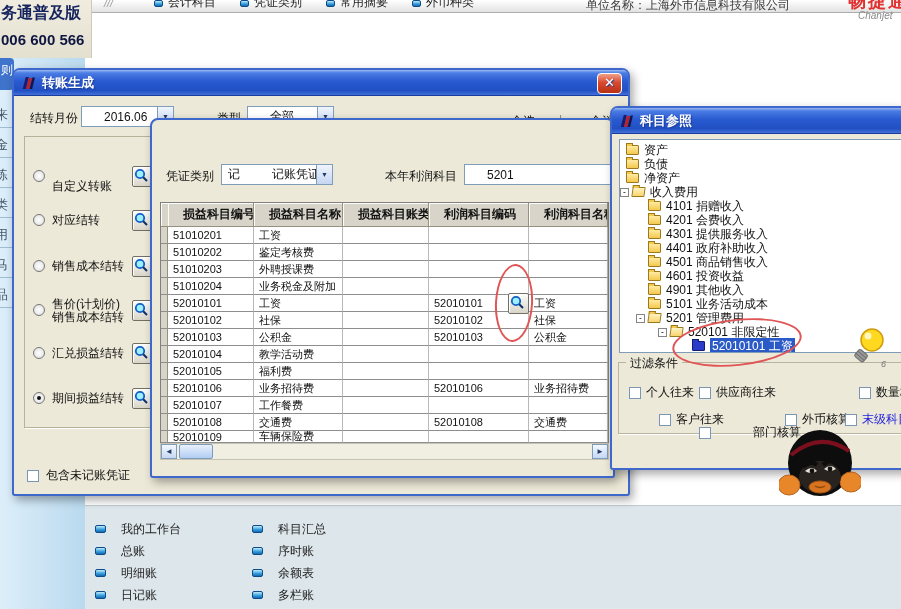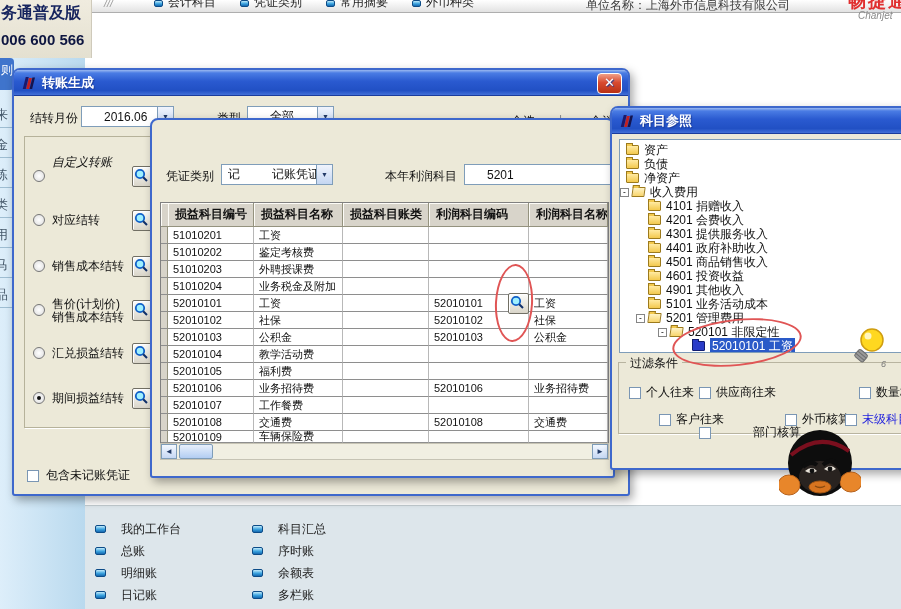--- a/index.html
+++ b/index.html
@@ -70,21 +70,21 @@
 
   
   #dlg-period{left:150px;top:118px;width:465px;height:360px;z-index:20;}
   #p-table{position:absolute;left:8px;top:82px;width:449px;background:#fff;border:1px solid #808080;}
   .trow{display:grid;grid-template-columns:7px 86px 89px 86px 100px 1fr;}
   .trow.head{height:24px;}
   .trow.body{height:17px;}
   .trow.partial{height:12px;overflow:hidden;}
   .hc{background:#d8d4ca;border-right:1px solid #94927e;border-bottom:1px solid #94927e;
       box-shadow:inset 1px 1px 0 #fdfcf7;font-weight:bold;font-size:12px;display:flex;
-      align-items:center;padding-left:7px;white-space:nowrap;overflow:hidden;}
+      align-items:center;padding-left:15px;white-space:nowrap;overflow:hidden;}
   .bc{border-right:1px solid #b8b8b8;border-bottom:1px solid #8e8e8e;font-size:11px;
       display:flex;align-items:center;padding-left:5px;white-space:nowrap;overflow:hidden;}
   .sel-col{background:#d8d4ca;border-right:1px solid #94927e;}
   #p-hscroll{position:absolute;left:8px;top:323px;width:449px;height:17px;background:#f1efe2;
              border:1px solid #c6c3b4;display:flex;align-items:center;}
   .sarw{width:16px;height:15px;background:linear-gradient(#f4f8ff,#c6d8f4);border:1px solid #7f9db9;
         font-size:8px;line-height:13px;text-align:center;color:#223a66;flex:none;}
   #p-thumb{width:34px;height:15px;margin-left:2px;background:linear-gradient(#e8f0fc,#b2cdf2);
            border:1px solid #7f9db9;border-radius:2px;}
 
@@ -228,21 +228,21 @@
     <div class="combo" style="left:233px;top:36px;width:87px;">
       <span class="val">全部</span>
       <span class="cbtn">▼</span>
     </div>
     <span class="lbl" style="left:497px;top:43px;">全选</span>
     <span class="lbl" style="left:545px;top:43px;color:#888;">|</span>
     <span class="lbl" style="left:576px;top:43px;">全消</span>
     <div id="t-groupbox"></div>
     <div id="t-options">
         <span class="radio" style="left: 19px; top: 100px;"></span>
-        <span class="opt-label" style="top: 84px; font-style: italic;">自定义转账</span>
+        <span class="opt-label" style="top: 108px;">自定义转账</span>
         <span class="magbtn" style="left: 118px; top: 96px;"><svg width="17" height="17" viewBox="0 0 17 17">
             <circle cx="7" cy="7" r="4.2" fill="#9ff0ff" stroke="#1060c8" stroke-width="1.8"></circle>
             <line x1="10.2" y1="10.2" x2="14" y2="14" stroke="#10306a" stroke-width="2"></line>
           </svg></span>
         <span class="radio" style="left: 19px; top: 144px;"></span>
         <span class="opt-label" style="top: 142px;">对应结转</span>
         <span class="magbtn" style="left: 118px; top: 140px;"><svg width="17" height="17" viewBox="0 0 17 17">
             <circle cx="7" cy="7" r="4.2" fill="#9ff0ff" stroke="#1060c8" stroke-width="1.8"></circle>
             <line x1="10.2" y1="10.2" x2="14" y2="14" stroke="#10306a" stroke-width="2"></line>
           </svg></span>

